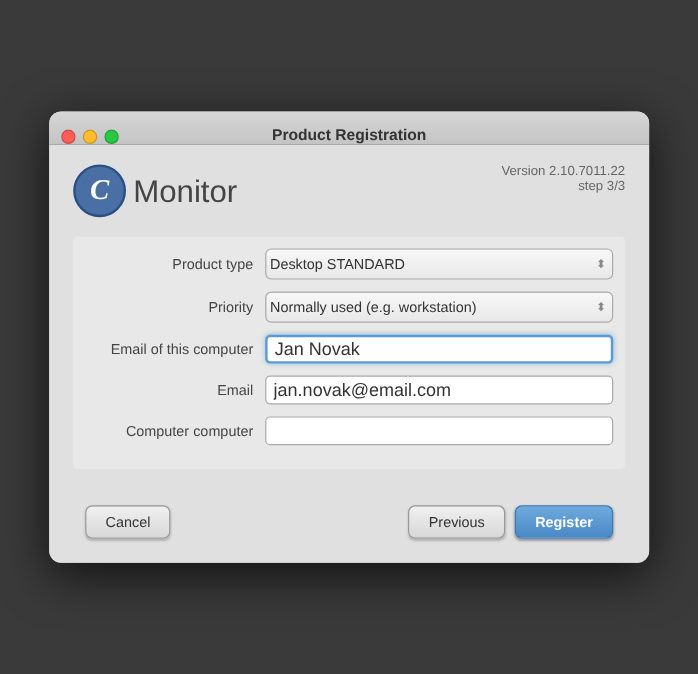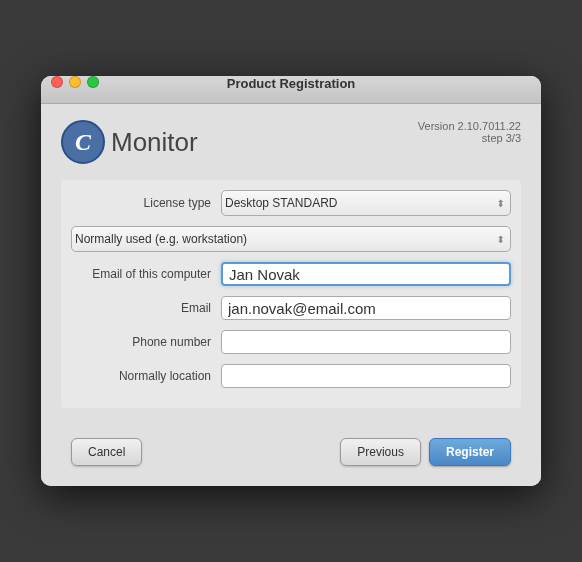--- a/index.html
+++ b/index.html
@@ -19,21 +19,21 @@
       background: #e8e8e8;
       border-radius: 10px;
       box-shadow: 0 10px 40px rgba(0,0,0,0.7), inset 0 1px 0 rgba(255,255,255,0.6);
       overflow: hidden;
     }
 
     .titlebar {
       background: linear-gradient(to bottom, #d6d6d6, #c4c4c4);
       height: 28px;
       display: flex;
-      align-items: flex-start;
+      align-items: flex-end;
       padding: 0 10px;
       border-bottom: 1px solid #aaa;
       border-radius: 10px 10px 0 0;
       position: relative;
     }
 
     .traffic-lights {
       display: flex;
       gap: 6px;
     }
@@ -256,33 +256,34 @@
         <span class="logo-text">Monitor</span>
       </div>
       <div class="version-info">
         <div class="version-number">Version 2.10.7011.22</div>
         <div class="step-info">step 3/3</div>
       </div>
     </div>
 
     <div class="form-area">
       <div class="form-row">
-        <label class="form-label">License type</label>
+        <label class="form-label">Product type</label>
         <div class="form-control">
           <div class="select-wrapper">
             <select class="styled-select">
               <option>Desktop STANDARD</option>
               <option>Server STANDARD</option>
               <option>Desktop PROFESSIONAL</option>
             </select>
           </div>
         </div>
       </div>
 
       <div class="form-row">
+        <label class="form-label">Priority</label>
         <div class="form-control">
           <div class="select-wrapper">
             <select class="styled-select">
               <option>Normally used (e.g. workstation)</option>
               <option>Server</option>
               <option>Rarely used</option>
             </select>
           </div>
         </div>
       </div>
@@ -294,29 +295,23 @@
         </div>
       </div>
 
       <div class="form-row">
         <label class="form-label">Email</label>
         <div class="form-control">
           <input type="text" value="jan.novak@email.com" style="">
         </div>
       </div>
 
-      <div class="form-row">
-        <label class="form-label">Phone number</label>
-        <div class="form-control">
-          <input type="text" value="" style="">
-        </div>
-      </div>
-
-      <div class="form-row">
-        <label class="form-label">Normally location</label>
+
+      <div class="form-row">
+        <label class="form-label">Computer computer</label>
         <div class="form-control">
           <input type="text" value="" style="">
         </div>
       </div>
     </div>
 
     <div class="button-bar">
       <button class="btn btn-cancel">Cancel</button>
       <div class="right-buttons">
         <button class="btn btn-previous">Previous</button>

